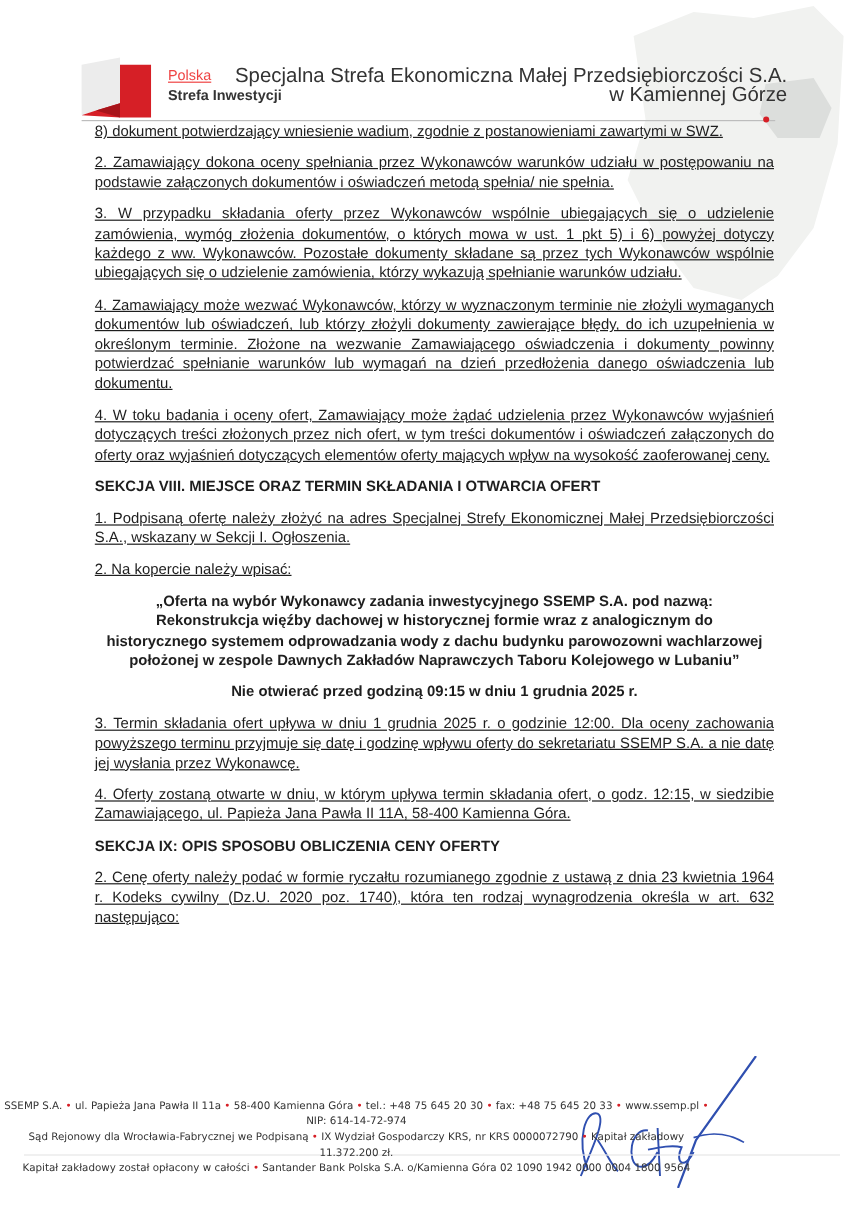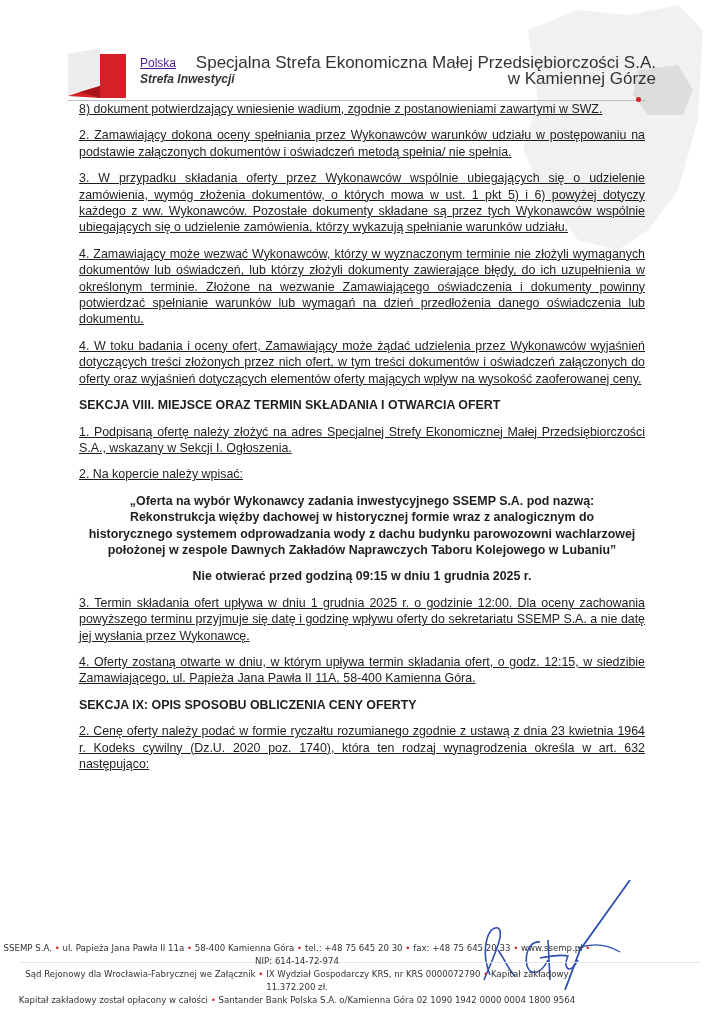--- a/index.html
+++ b/index.html
@@ -2,33 +2,33 @@
 <html><head>
 <meta charset="utf-8">
 <style>
   html, body { margin: 0; padding: 0; background: #ffffff; }
   body { width: 718px; height: 1024px; position: relative; overflow: hidden;
          font-family: "Liberation Sans", sans-serif; color: #1e1e1e; }
   .map-bg { position: absolute; right: 10px; top: 0; width: 200px; height: 300px; pointer-events: none; }
   .header { position: absolute; left: 0; top: 0; width: 718px; height: 102px; }
   .logo { position: absolute; left: 66px; top: 46px; width: 60px; height: 56px; }
   .logo-text { position: absolute; left: 140px; top: 55px; font-size: 12px; line-height: 16px; }
-  .logo-text .l1 { color: #4c1d95; text-decoration: underline; }
-  .logo-text .l2 { font-weight: bold; color: #333; font-style: italic; }
+  .logo-text .l1 { color: #ef4444; text-decoration: underline; }
+  .logo-text .l2 { font-weight: bold; color: #333; }
   .org { position: absolute; right: 62px; top: 55px; text-align: right; font-size: 17px; line-height: 16px; color: #333; }
   .rule { position: absolute; left: 68px; top: 100px; width: 578px; height: 0; border-top: 1px solid #bdbdbd; }
   .red-dot { position: absolute; left: 636px; top: 97px; width: 5px; height: 5px; border-radius: 50%; background: #d61f26; }
   .content { position: absolute; left: 79px; top: 101px; width: 566px; font-size: 12.4px; line-height: 16.4px; }
   .content p { margin: 0 0 10px 0; text-align: justify; text-decoration: underline; }
   .content p.item8 { margin-left: 0; }
   .content h2 { font-size: 12.4px; font-weight: bold; margin: 0 0 10px 0; letter-spacing: 0; }
   .quote { text-align: center; font-weight: bold; margin: 0 0 10px 0; padding: 0 8px; }
   .nie { text-align: center; font-weight: bold; margin: 0 0 10px 0; }
   .signature { position: absolute; left: 470px; top: 880px; width: 170px; height: 110px; pointer-events: none; }
-  .footer { position: absolute; left: 0; top: 942px; width: 594px; text-align: center; font-size: 8.6px; line-height: 13px; color: #333; font-family: "DejaVu Sans", sans-serif; }
+  .footer { position: absolute; left: 0; top: 916px; width: 594px; text-align: center; font-size: 8.6px; line-height: 13px; color: #333; font-family: "DejaVu Sans", sans-serif; }
   .footer .bul { color: #d61f26; }
   .footer-rule { position: absolute; left: 20px; top: 962px; width: 680px; border-top: 1px solid #e6e6e6; }
 </style>
 </head>
 <body>
 
 <svg class="map-bg" viewBox="0 0 200 300">
   <path d="M20 30 L70 10 L120 15 L170 5 L195 30 L190 120 L170 190 L140 230 L110 250 L70 240 L40 200 L15 150 L30 100 Z" fill="#f1f2f0"></path>
   <path d="M130 70 L170 65 L185 90 L175 115 L140 115 L125 95 Z" fill="#dcdedc"></path>
 </svg>
@@ -88,21 +88,21 @@
     <span class="bul">•</span>
     <span>tel.: +48 75 645 20 30</span>
     <span class="bul">•</span>
     <span>fax: +48 75 645 20 33</span>
     <span class="bul">•</span>
     <span>www.ssemp.pl</span>
     <span class="bul">•</span>
     <span>NIP: 614-14-72-974</span>
   </div>
   <div>
-    <span>Sąd Rejonowy dla Wrocławia-Fabrycznej we Załącznik</span>
+    <span>Sąd Rejonowy dla Wrocławia-Fabrycznej we Podpisaną</span>
     <span class="bul">•</span>
     <span>IX Wydział Gospodarczy KRS, nr KRS 0000072790</span>
     <span class="bul">•</span>
     <span>Kapitał zakładowy 11.372.200 zł.</span>
   </div>
   <div>
     <span>Kapitał zakładowy został opłacony w całości</span>
     <span class="bul">•</span>
     <span>Santander Bank Polska S.A. o/Kamienna Góra 02 1090 1942 0000 0004 1800 9564</span>
   </div>

